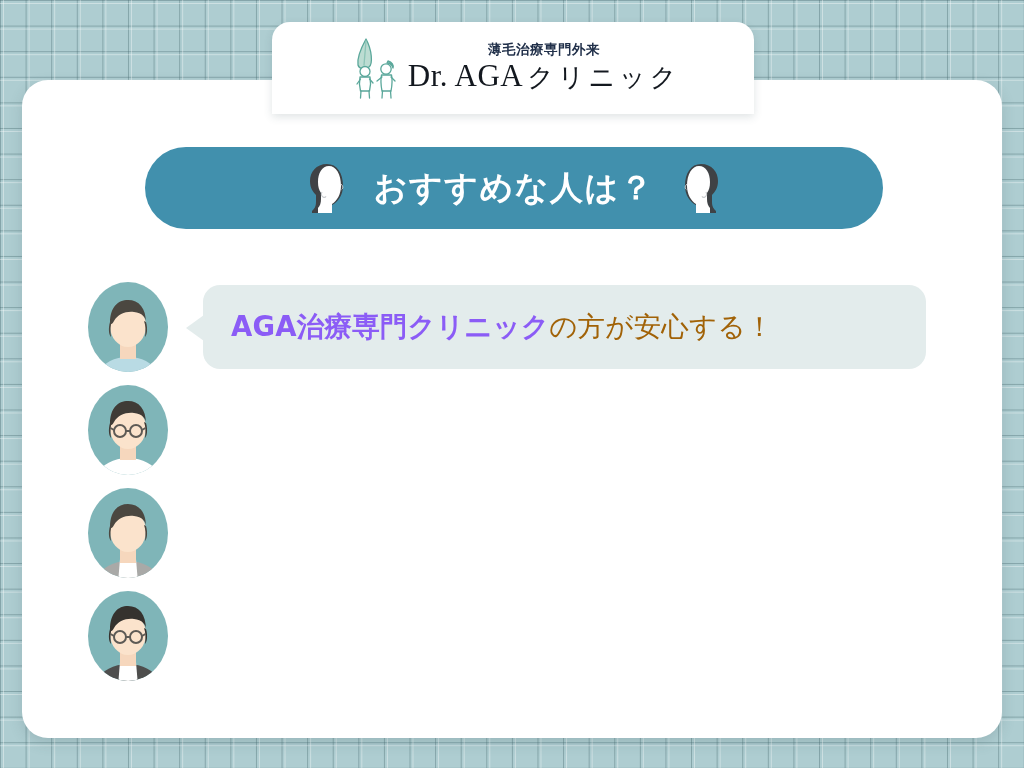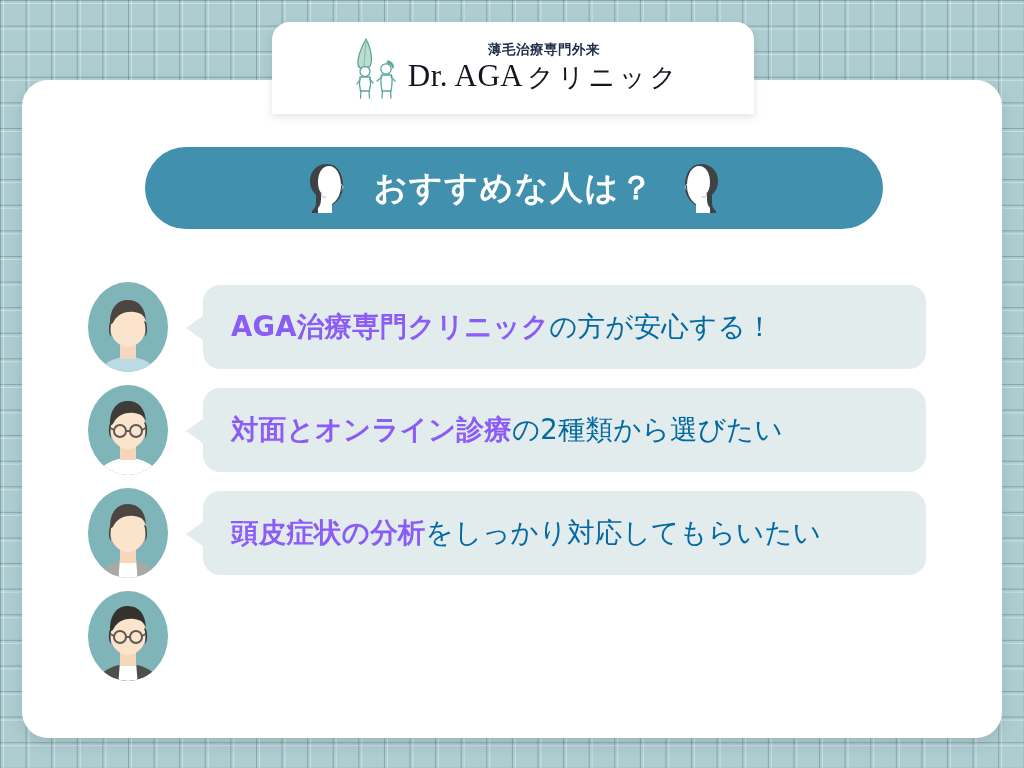--- a/index.html
+++ b/index.html
@@ -167,21 +167,21 @@
     color: #1d1d1d;
     padding-left: 28px;
     white-space: nowrap;
     letter-spacing: .2px;
   }
   .bubble-text .hl {
     color: #8b5cf6;
     font-weight: 700;
   }
   .bubble-text .rest {
-    color: #0369a1;
+    color: #a16207;
     font-weight: 400;
   }
 </style>
 </head>
 <body>
 
 <div id="canvas">
 
   <div id="card"></div>
 
@@ -267,46 +267,40 @@
           <path d="M24 40 C24 24 32 17 42 17 C53 17 60 25 60 40 C60 34 56 30 48 29 C40 28 32 31 28 38 C26.5 41 25 42 24 40 Z" fill="#3f3b36"></path>
           <path d="M24 39 C22 46 23 52 25 54 C24 47 24.5 42 26 38 Z" fill="#3f3b36"></path>
           <path d="M60 39 C62 46 61 52 59 54 C60 47 59.5 42 58 38 Z" fill="#3f3b36"></path>
           <g fill="none" stroke="#5d5a55" stroke-width="2">
             <circle cx="34" cy="47" r="6"></circle>
             <circle cx="50" cy="47" r="6"></circle>
             <path d="M40 47 L44 47 M28 46 L24.5 44 M56 46 L59.5 44"></path>
           </g>
         </g>
       </svg>
-      <div class="bubble">
-        <div class="bubble-text"><span class="hl">対面とオンライン診療</span><span class="rest">の2種類から選びたい</span></div>
-      </div>
     </div>
 
     <div class="row">
       <svg class="avatar" viewBox="0 0 84 92">
         <defs>
             <clipPath id="clipA3">
               <ellipse cx="42" cy="46" rx="40" ry="45"></ellipse>
             </clipPath>
           </defs>
         <ellipse cx="42" cy="46" rx="40" ry="45" fill="#7fb5b8"></ellipse>
         <g clip-path="url(#clipA3)">
           <path d="M42 74 C25 74 12 83 9 96 L75 96 C72 83 59 74 42 74 Z" fill="#a9a9a7"></path>
           <path d="M34 72 L50 72 L52 96 L32 96 Z" fill="#ffffff"></path>
           <path d="M34 60 L50 60 L50 76 L34 76 Z" fill="#f6d7bd"></path>
           <ellipse cx="42" cy="44" rx="18" ry="21" fill="#fbe3cc"></ellipse>
           <path d="M24 40 C24 24 32 17 42 17 C53 17 60 25 60 40 C60 34 56 30 48 29 C40 28 32 31 28 38 C26.5 41 25 42 24 40 Z" fill="#4b4740"></path>
           <path d="M24 39 C22 46 23 52 25 54 C24 47 24.5 42 26 38 Z" fill="#4b4740"></path>
           <path d="M60 39 C62 46 61 52 59 54 C60 47 59.5 42 58 38 Z" fill="#4b4740"></path>
         </g>
       </svg>
-      <div class="bubble">
-        <div class="bubble-text"><span class="hl">頭皮症状の分析</span><span class="rest">をしっかり対応してもらいたい</span></div>
-      </div>
     </div>
 
     <div class="row">
       <svg class="avatar" viewBox="0 0 84 92">
         <defs>
             <clipPath id="clipA4">
               <ellipse cx="42" cy="46" rx="40" ry="45"></ellipse>
             </clipPath>
           </defs>
         <ellipse cx="42" cy="46" rx="40" ry="45" fill="#7fb5b8"></ellipse>

